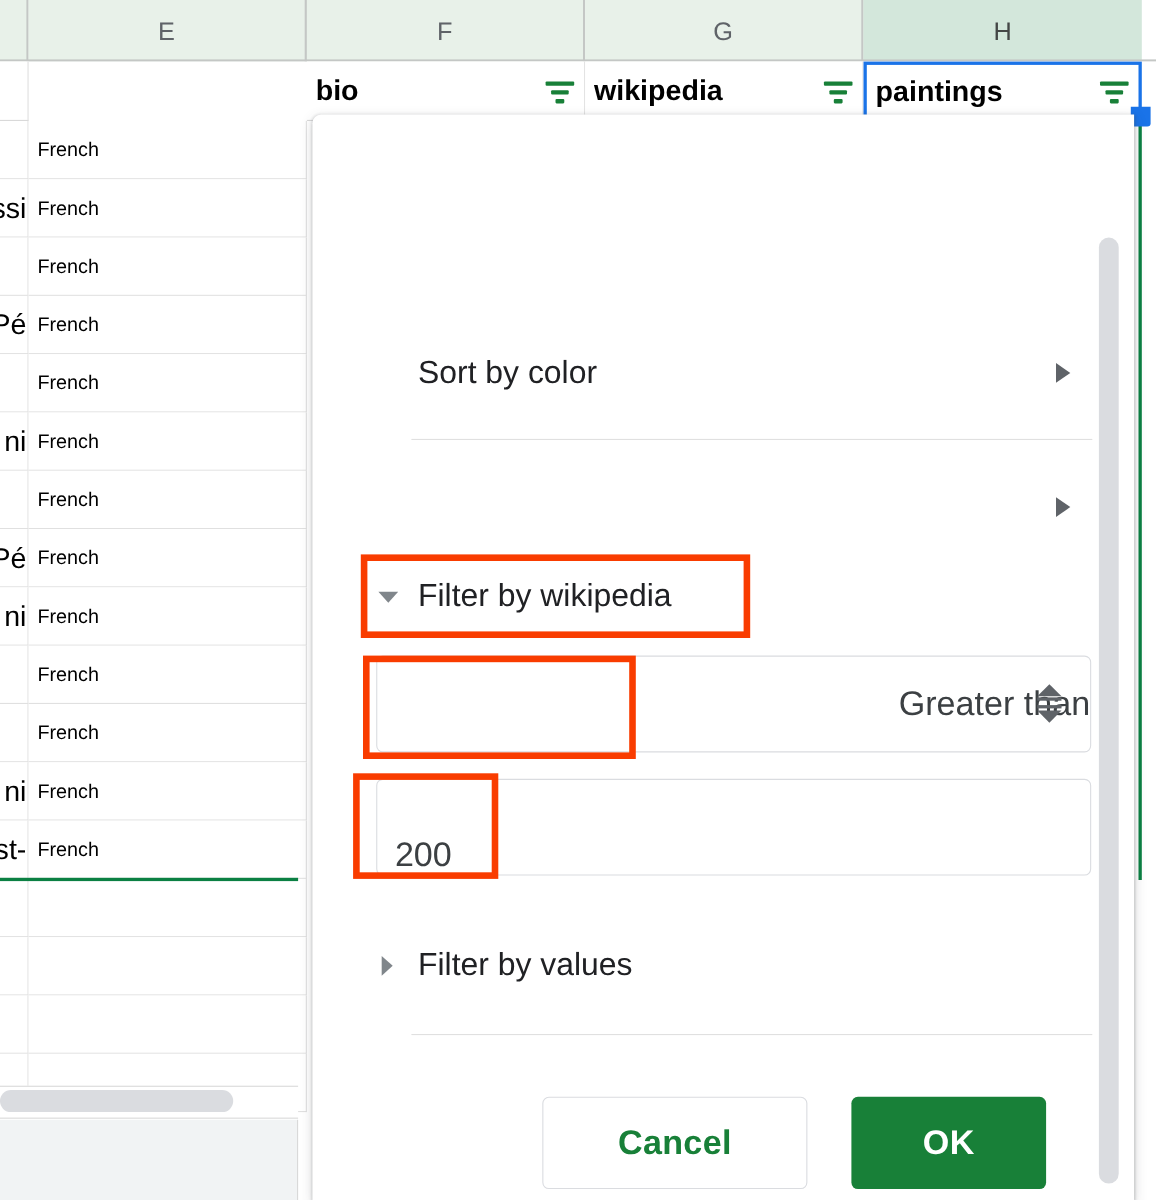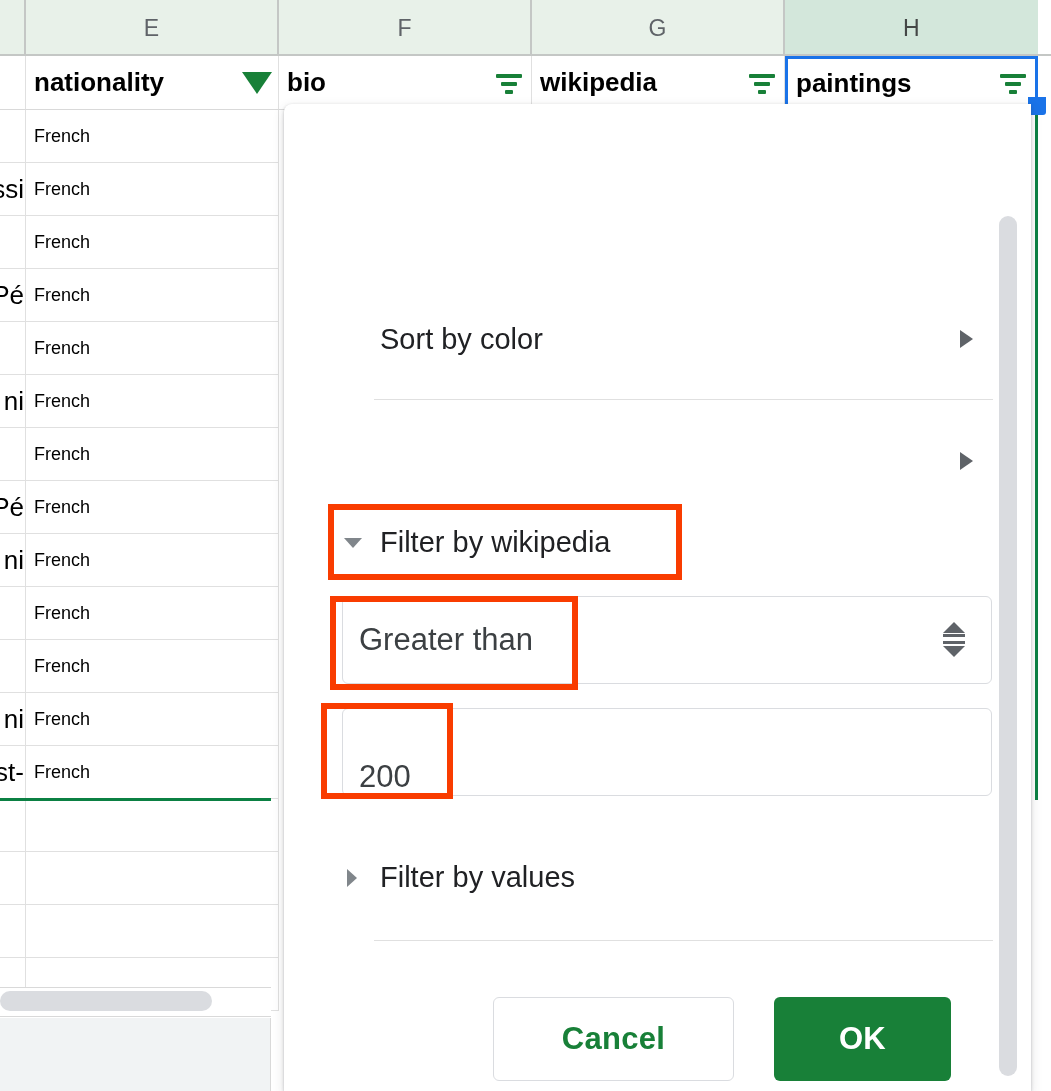--- a/index.html
+++ b/index.html
@@ -159,24 +159,20 @@
         <span>H</span>
       </div>
       <div class="col-head-underline"></div>
     </div>
 
     <div class="hdr-row">
       <div class="hdr-cell" style="left:-34px;width:60px;padding-left:0;">
         
       </div>
 
-      <div class="hdr-cell" style="left:26px;width:253px;">
-        <span>nationality</span>
-        <span class="funnel"></span>
-      </div>
 
       <div class="hdr-cell" style="left:279px;width:253px;">
         <span>bio</span>
         <span class="filter-ico">
           <i class="fl fl1"></i>
             <i class="fl fl2"></i>
             <i class="fl fl3"></i>
         </span>
       </div>
 
@@ -265,21 +261,21 @@
       <span class="submenu-arrow"></span>
     </div>
 
     <div class="menu-item" style="top:415px;">
       <span class="caret-slot">
         <i class="tri-down"></i>
       </span>
       <span>Filter by wikipedia</span>
     </div>
 
-    <div class="sel-box" style="top:492px;">
+    <div class="sel-box" style="top:492px;justify-content:flex-end;">
       <span>Greater than</span>
       <span class="spinner">
         <i class="up"></i>
           <i class="upbar"></i>
           <i class="dnbar"></i>
           <i class="dn"></i>
       </span>
     </div>
 
     <div class="val-box" style="top:604px;">

